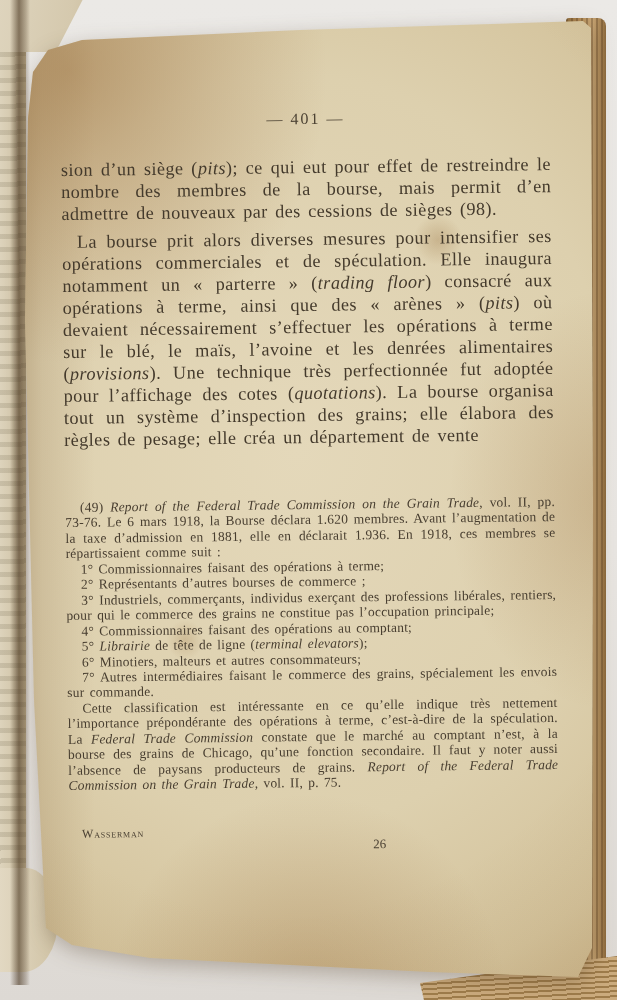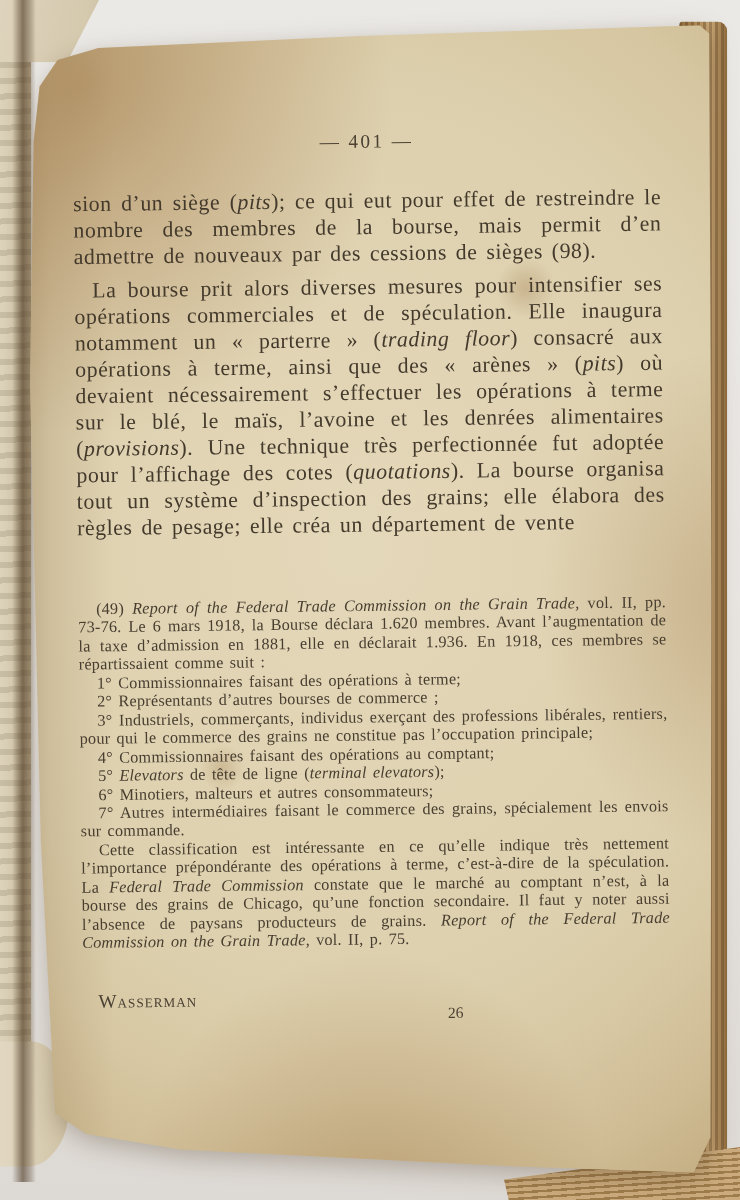--- a/index.html
+++ b/index.html
@@ -90,21 +90,21 @@
   .body-text p + p{margin-top:6px;}
   .footnote-text{
     position:absolute;left:64px;top:497px;width:490px;
     font-size:13.5px;line-height:15.45px;text-align:justify;
     letter-spacing:.2px;word-spacing:1.6px;color:#483e30;
   }
   .footnote-text p{margin:0;}
   p.indent{text-indent:15px;}
   .footer-author{
     position:absolute;left:77px;top:824px;
-    font-variant:small-caps;font-size:16px;letter-spacing:.8px;color:#4c4234;
+    font-variant:small-caps;font-size:12px;letter-spacing:.8px;color:#4c4234;
   }
   .footer-number{
     position:absolute;left:368px;top:837px;font-size:13px;color:#4c4234;
   }
 
   
   .watermark{
     position:absolute;left:142px;top:614px;z-index:10;
     font-family:"Liberation Sans","DejaVu Sans",sans-serif;
     font-size:46px;line-height:1.0;letter-spacing:4px;white-space:nowrap;
@@ -132,21 +132,21 @@
           <p><span>sion d’un siège (</span><i>pits</i><span>); ce qui eut pour effet de restreindre le nombre des membres de la bourse, mais permit d’en admettre de nouveaux par des cessions de sièges (98).</span></p>
           <p class="indent"><span>La bourse prit alors diverses mesures pour intensifier ses opérations commerciales et de spéculation. Elle inaugura notamment un « parterre » (</span><i>trading floor</i><span>) consacré aux opérations à terme, ainsi que des « arènes » (</span><i>pits</i><span>) où devaient nécessairement s’effectuer les opérations à terme sur le blé, le maïs, l’avoine et les denrées alimentaires (</span><i>provisions</i><span>). Une technique très perfectionnée fut adoptée pour l’affichage des cotes (</span><i>quotations</i><span>). La bourse organisa tout un système d’inspection des grains; elle élabora des règles de pesage; elle créa un département de vente</span></p>
         </div>
 
       <div class="footnote-text">
           <p class="indent"><span>(49) </span><i>Report of the Federal Trade Commission on the Grain Trade,</i><span> vol. II, pp. 73-76. Le 6 mars 1918, la Bourse déclara 1.620 membres. Avant l’augmentation de la taxe d’admission en 1881, elle en déclarait 1.936. En 1918, ces membres se répartissaient comme suit :</span></p>
           <p class="indent"><span>1° Commissionnaires faisant des opérations à terme;</span></p>
           <p class="indent"><span>2° Représentants d’autres bourses de commerce ;</span></p>
           <p class="indent"><span>3° Industriels, commerçants, individus exerçant des professions libérales, rentiers, pour qui le commerce des grains ne constitue pas l’occupation principale;</span></p>
           <p class="indent"><span>4° Commissionnaires faisant des opérations au comptant;</span></p>
-          <p class="indent"><span>5° </span><i>Elevators</i><span> de tête de ligne (</span><i>terminal elevators</i><span>);</span></p>
+          <p class="indent"><span>5° </span><i>Librairie</i><span> de tête de ligne (</span><i>terminal elevators</i><span>);</span></p>
           <p class="indent"><span>6° Minotiers, malteurs et autres consommateurs;</span></p>
           <p class="indent"><span>7° Autres intermédiaires faisant le commerce des grains, spécialement les envois sur commande.</span></p>
           <p class="indent"><span>Cette classification est intéressante en ce qu’elle indique très nettement l’importance prépondérante des opérations à terme, c’est-à-dire de la spéculation. La </span><i>Federal Trade Commission</i><span> constate que le marché au comptant n’est, à la bourse des grains de Chicago, qu’une fonction secondaire. Il faut y noter aussi l’absence de paysans producteurs de grains. </span><i>Report of the Federal Trade Commission on the Grain Trade,</i><span> vol. II, p. 75.</span></p>
         </div>
 
       <div class="footer-author">Wasserman</div>
 
       <div class="footer-number">26</div>
     </div>
   </div>

